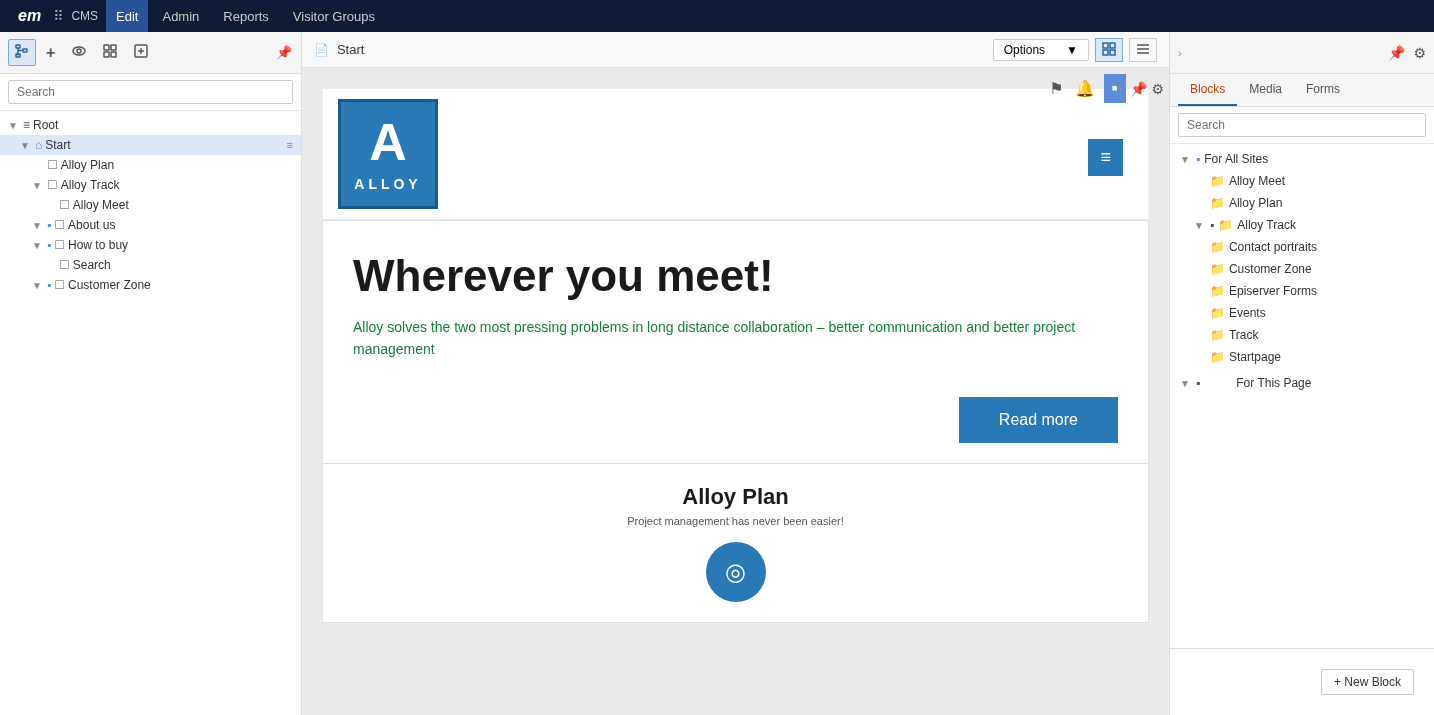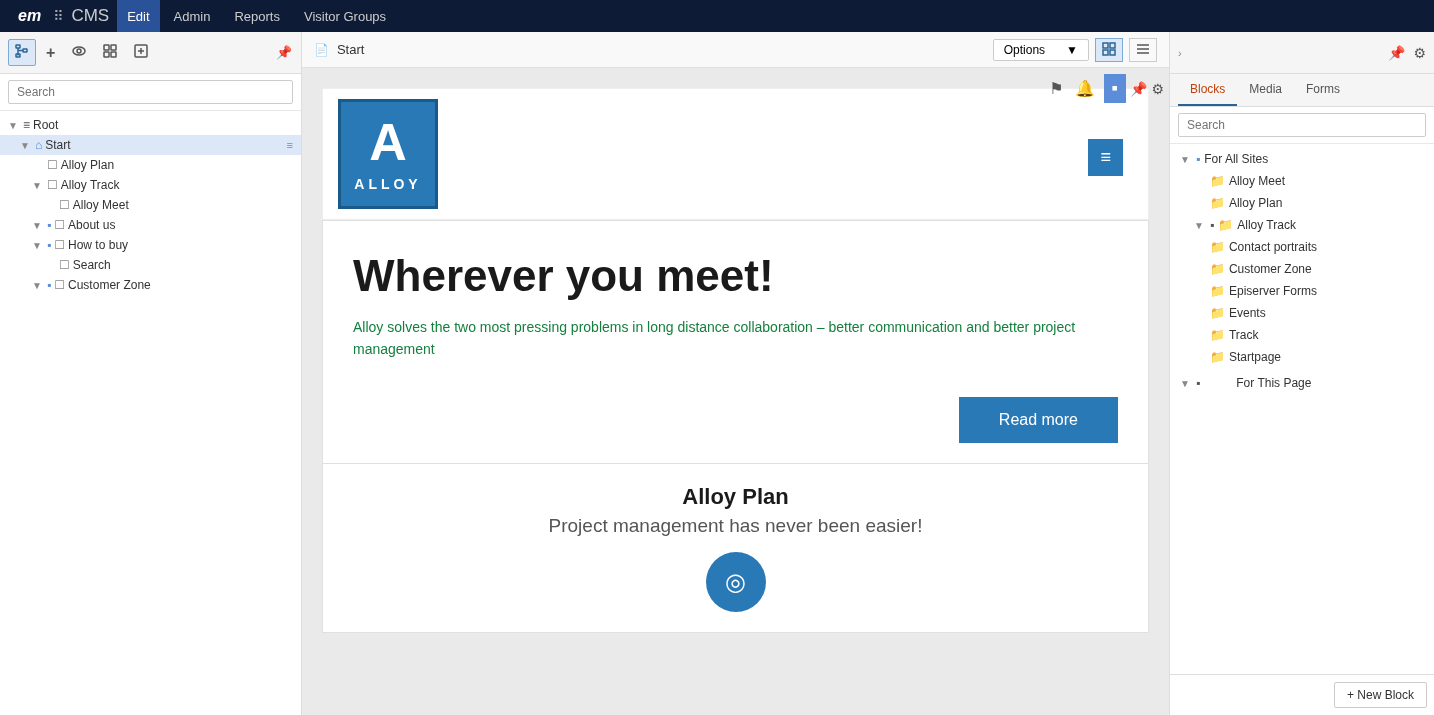--- a/index.html
+++ b/index.html
@@ -217,21 +217,21 @@
       border-top: none;
       padding: 20px;
       text-align: center;
     }
     .alloy-plan-title {
       font-size: 22px;
       font-weight: bold;
       color: #1a1a1a;
     }
     .alloy-plan-sub {
-      font-size: 19px;
+      font-size: 11px;
       color: #555;
       margin-top: 5px;
     }
     .alloy-plan-icon {
       margin: 15px auto 0;
       width: 60px;
       height: 60px;
       background: #2979b7;
       border-radius: 50%;
       display: flex;
@@ -326,21 +326,21 @@
       align-items: center;
       padding: 4px 10px;
       font-size: 12px;
       color: #333;
       gap: 4px;
     }
     .right-tree-section .r-expand-s { font-size: 10px; color: #888; width: 12px; }
     .indent-r1 { padding-left: 24px; }
     .right-bottom-bar {
       border-top: 1px solid #ddd;
-      padding: 7px;
+      padding: 20px;
       display: flex;
       justify-content: flex-end;
     }
     .new-block-btn {
       background: white;
       border: 1px solid #ccc;
       padding: 5px 12px;
       font-size: 12px;
       cursor: pointer;
       display: flex;
@@ -382,21 +382,21 @@
       height: 24px;
     }
     .layout-icon-btn.active { background: #dce8f7; border-color: #7aacd6; }
   </style>
 </head>
 <body>
 
 <div class="top-nav">
   <span class="logo">em</span>
   <span class="grid-icon">⠿</span>
-  <span style="color:#ccc;font-size:17px;margin-right:4px;">CMS</span>
+  <span style="color:#ccc;font-size:12px;margin-right:4px;">CMS</span>
   <button class="nav-btn active">Edit</button>
   <button class="nav-btn">Admin</button>
   <button class="nav-btn">Reports</button>
   <button class="nav-btn">Visitor Groups</button>
 </div>
 
 <div class="main-layout">
 
   <div class="left-sidebar">
 

